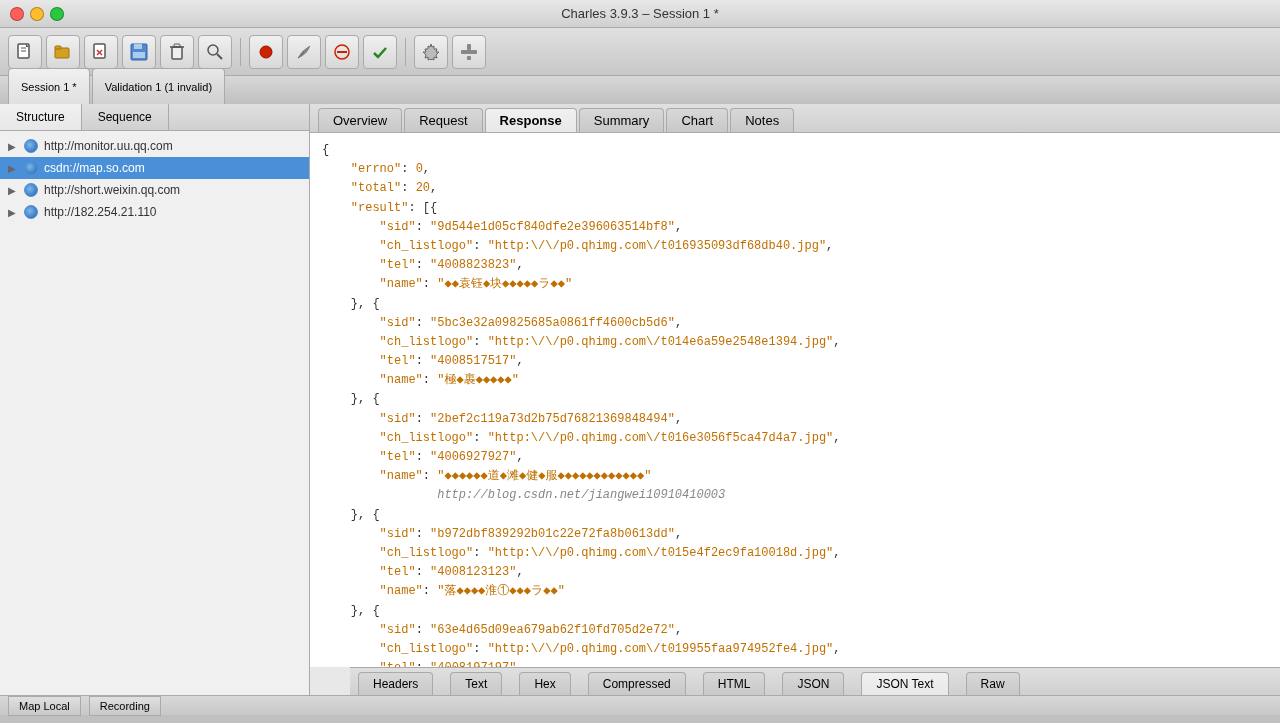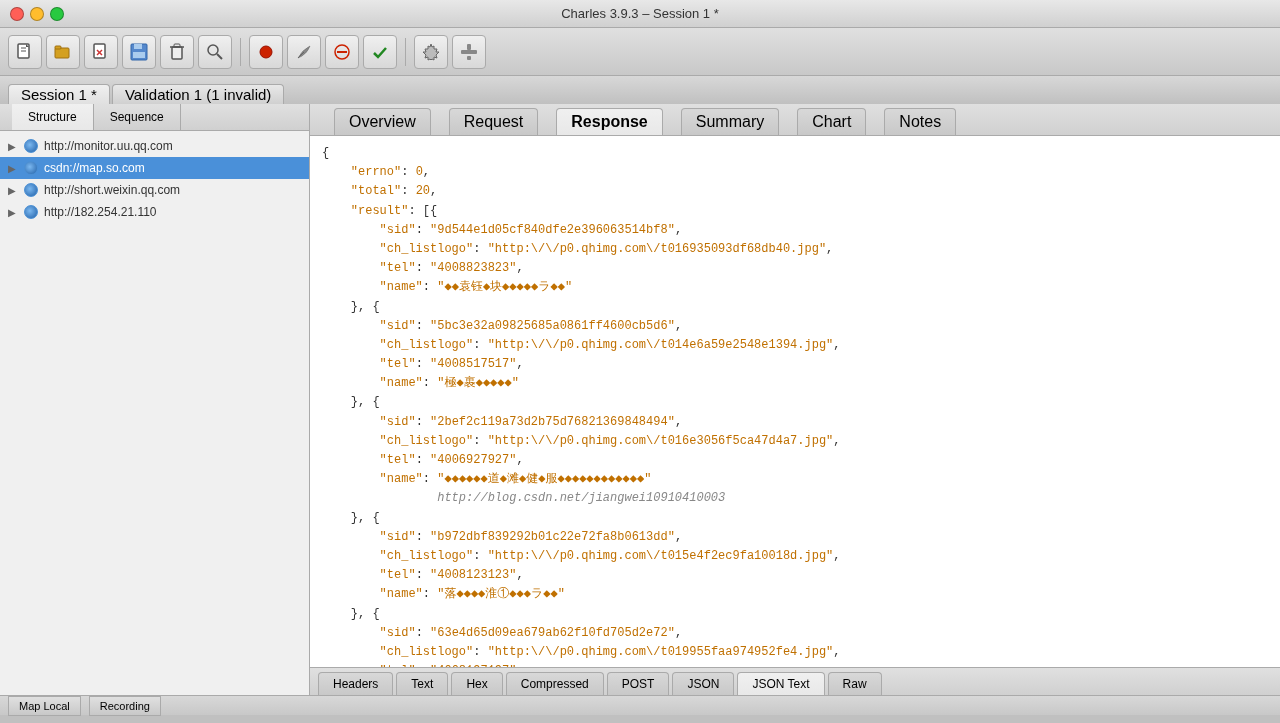--- a/index.html
+++ b/index.html
@@ -80,29 +80,29 @@
     
     .session-tabs {
       background: linear-gradient(to bottom, #d8d8d8, #c0c0c0);
       height: 28px;
       display: flex;
       align-items: flex-end;
       padding: 0 8px;
       gap: 2px;
     }
     .session-tab {
-      height: 20px;
+      height: 36px;
       padding: 0 12px;
       background: linear-gradient(to bottom, #e8e8e8, #d0d0d0);
       border: 1px solid #aaa;
       border-bottom: none;
       border-radius: 4px 4px 0 0;
       display: flex;
       align-items: center;
-      font-size: 15px;
+      font-size: 11px;
       cursor: pointer;
     }
     .session-tab.active {
       background: linear-gradient(to bottom, #f0f0f0, #e0e0e0);
       font-weight: 500;
     }
 
     
     .main-content {
       display: flex;
@@ -114,21 +114,20 @@
       width: 310px;
       background: #f0f0f0;
       border-right: 1px solid #aaa;
       display: flex;
       flex-direction: column;
     }
     .left-panel-tabs {
       display: flex;
       background: linear-gradient(to bottom, #e0e0e0, #d0d0d0);
       border-bottom: 1px solid #aaa;
-      padding-left: 12px;
     }
     .left-tab {
       padding: 6px 16px;
       font-size: 12px;
       cursor: pointer;
       border-right: 1px solid #aaa;
     }
     .left-tab.active {
       background: linear-gradient(to bottom, #f0f0f0, #e8e8e8);
       font-weight: 500;
@@ -183,27 +182,26 @@
     }
     .right-tabs {
       display: flex;
       background: linear-gradient(to bottom, #e0e0e0, #d0d0d0);
       border-bottom: 1px solid #aaa;
       padding: 4px 8px 0;
       gap: 2px;
     }
     .right-tab {
       padding: 4px 14px;
-      font-size: 16px;
+      font-size: 13px;
       cursor: pointer;
       background: linear-gradient(to bottom, #d8d8d8, #c8c8c8);
       border: 1px solid #aaa;
       border-bottom: none;
       border-radius: 4px 4px 0 0;
-      margin-left: 16px;
     }
     .right-tab.active {
       background: linear-gradient(to bottom, #f0f0f0, #e8e8e8);
       font-weight: 700;
     }
 
     
     .content-area {
       flex: 1;
       background: #fff;
@@ -226,22 +224,23 @@
     .json-string { color: #c07000; }
     .json-number { color: #c07000; }
     .json-brace { color: #333; }
 
     
     .bottom-tabs {
       display: flex;
       background: linear-gradient(to bottom, #e0e0e0, #d0d0d0);
       border-top: 1px solid #aaa;
       padding: 4px 8px 0;
-      gap: 3px;
+      gap: 17px;
       align-items: flex-start;
+      margin-left: 40px;
     }
     .bottom-tab {
       padding: 4px 14px;
       font-size: 12px;
       cursor: pointer;
       background: linear-gradient(to bottom, #d8d8d8, #c8c8c8);
       border: 1px solid #aaa;
       border-bottom: none;
       border-radius: 4px 4px 0 0;
     }
@@ -468,21 +467,21 @@
         &nbsp;&nbsp;&nbsp;&nbsp;, <br>
         &nbsp;&nbsp;&nbsp;&nbsp;&nbsp;&nbsp;&nbsp;&nbsp;: ,
       </div>
     </div>
 
     <div class="bottom-tabs">
       <div class="bottom-tab">Headers</div>
       <div class="bottom-tab">Text</div>
       <div class="bottom-tab">Hex</div>
       <div class="bottom-tab">Compressed</div>
-      <div class="bottom-tab">POST</div>
+      <div class="bottom-tab">HTML</div>
       <div class="bottom-tab">JSON</div>
       <div class="bottom-tab active">JSON Text</div>
       <div class="bottom-tab">Raw</div>
     </div>
   </div>
 
 </div>
 
 <div class="status-bar">
   <div class="status-right">

